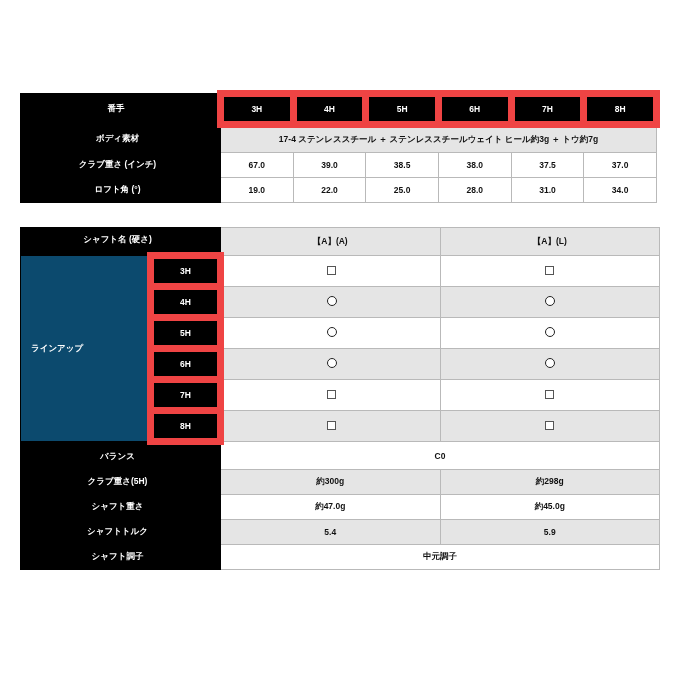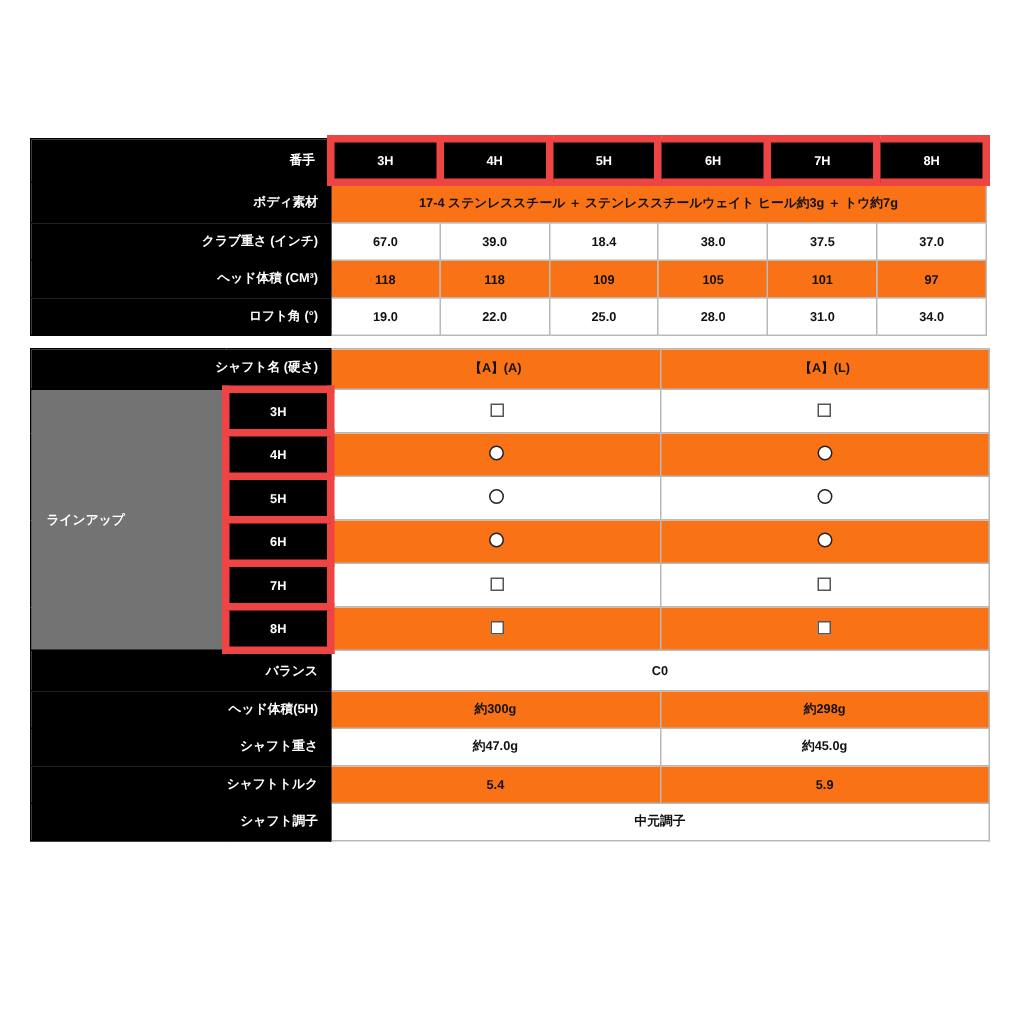--- a/index.html
+++ b/index.html
@@ -34,41 +34,41 @@
     vertical-align: middle;
     height: 24px;
     padding: 0 2px;
     background: #ffffff;
     color: #111111;
   }
   .hdr {
     background: #000000;
     color: #ffffff;
     border: 1px solid #000000;
-    text-align: right;
+    text-align: center;
     padding-right: 8px;
     font-weight: bold;
   }
   .hdr-center {
     background: #000000;
     color: #ffffff;
-    border: 5px solid #ef4444;
+    border: 7px solid #ef4444;
     text-align: center;
     font-weight: bold;
   }
   .hdr-left {
-    background: #737373;
+    background: #0c4a6e;
     color: #ffffff;
     border: 1px solid #000000;
     text-align: left;
     padding-left: 10px;
     font-weight: bold;
   }
   .alt {
-    background: #f97316;
+    background: #e5e5e5;
   }
   .val {
     font-weight: bold;
   }
   .mark {
     font-size: 10px;
     font-weight: normal;
   }
   .sq {
     display: inline-block;
@@ -79,21 +79,21 @@
   }
   .circ {
     display: inline-block;
     width: 8px;
     height: 8px;
     border: 1px solid #222;
     border-radius: 50%;
     background: #fff;
   }
   .t2 {
-    margin-top: 8px;
+    margin-top: 24px;
   }
   .c-label { width: 200px; }
   .c-sub   { width: 70px; }
 </style>
 </head>
 <body>
 
 <div class="page">
 
   <table>
@@ -120,35 +120,26 @@
 
       <tr>
         <td class="hdr">ボディ素材</td>
         <td colspan="6" class="val alt">17-4 ステンレススチール ＋ ステンレススチールウェイト ヒール約3g ＋ トウ約7g</td>
       </tr>
 
       <tr>
         <td class="hdr">クラブ重さ (インチ)</td>
         <td class="val">67.0</td>
         <td class="val">39.0</td>
-        <td class="val">18.4</td>
+        <td class="val">38.5</td>
         <td class="val">38.0</td>
         <td class="val">37.5</td>
         <td class="val">37.0</td>
       </tr>
 
-      <tr>
-        <td class="hdr">ヘッド体積 (CM³)</td>
-        <td class="val alt">118</td>
-        <td class="val alt">118</td>
-        <td class="val alt">109</td>
-        <td class="val alt">105</td>
-        <td class="val alt">101</td>
-        <td class="val alt">97</td>
-      </tr>
 
       <tr>
         <td class="hdr">ロフト角 (°)</td>
         <td class="val">19.0</td>
         <td class="val">22.0</td>
         <td class="val">25.0</td>
         <td class="val">28.0</td>
         <td class="val">31.0</td>
         <td class="val">34.0</td>
       </tr>
@@ -201,21 +192,21 @@
         <td class="hdr-center">8H</td>
         <td class="alt"><span class="sq"></span></td>
         <td class="alt"><span class="sq"></span></td>
       </tr>
 
       <tr>
         <td colspan="2" class="hdr">バランス</td>
         <td colspan="2" class="val">C0</td>
       </tr>
       <tr>
-        <td colspan="2" class="hdr">ヘッド体積(5H)</td>
+        <td colspan="2" class="hdr">クラブ重さ(5H)</td>
         <td class="val alt">約300g</td>
         <td class="val alt">約298g</td>
       </tr>
       <tr>
         <td colspan="2" class="hdr">シャフト重さ</td>
         <td class="val">約47.0g</td>
         <td class="val">約45.0g</td>
       </tr>
       <tr>
         <td colspan="2" class="hdr">シャフトトルク</td>

